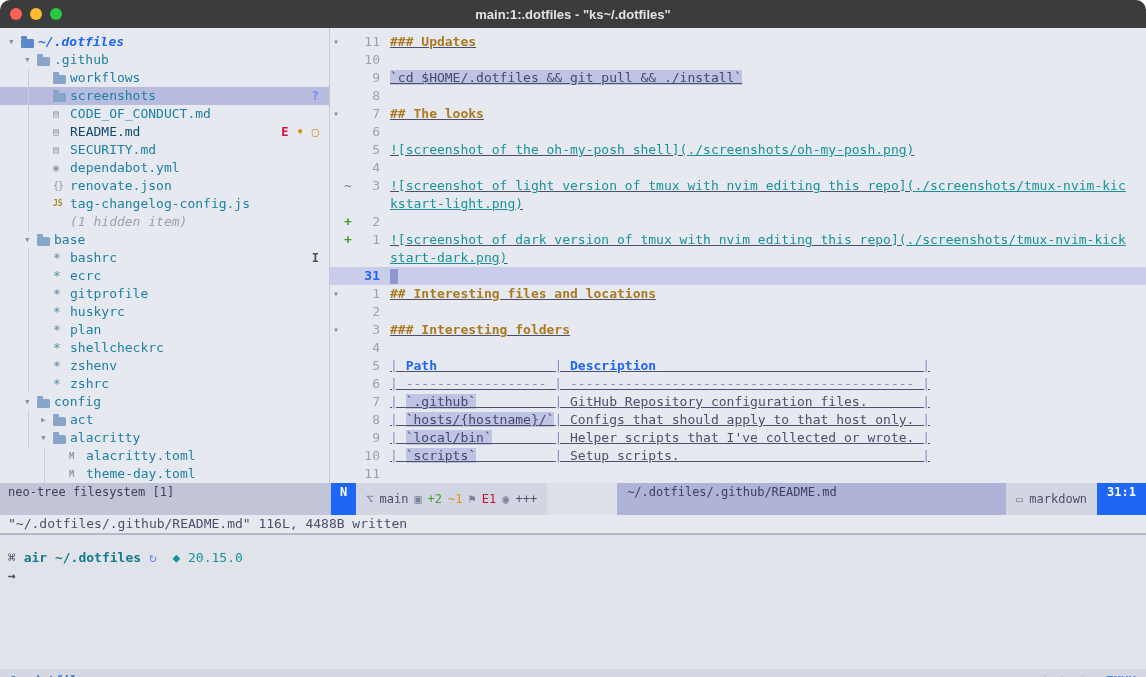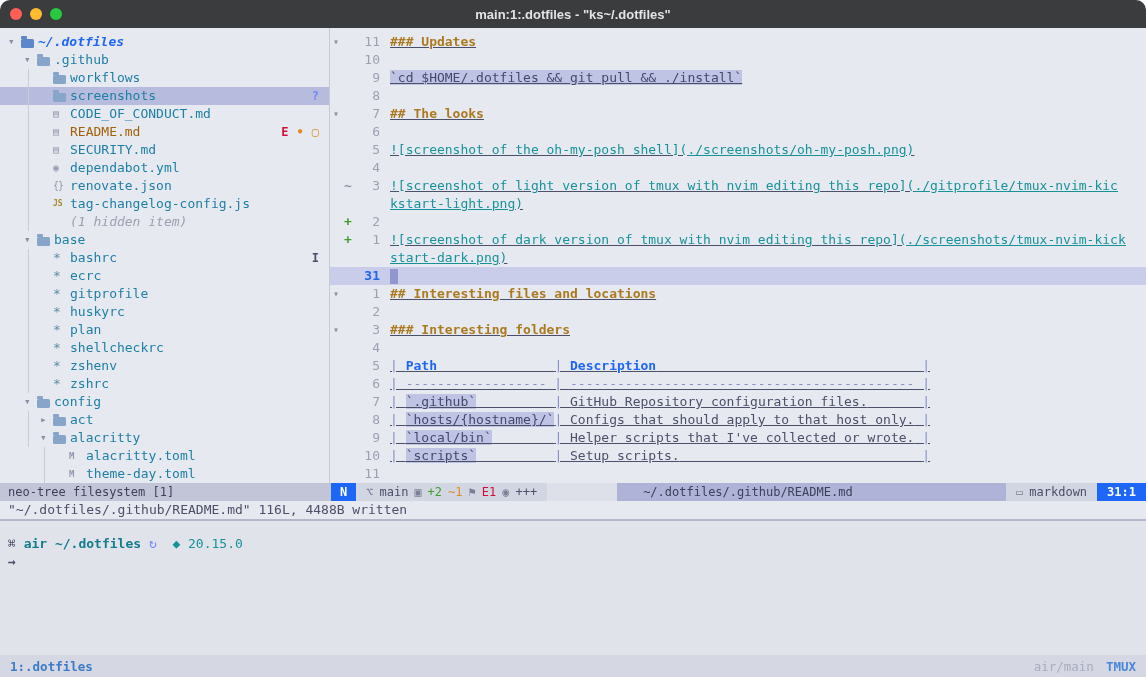--- a/index.html
+++ b/index.html
@@ -36,21 +36,21 @@
   .ficon.root::before{background:#5C87C9;}
   .gi-file,.gi-yml{font-size:10px;}
   .gi-json{font-size:10px;letter-spacing:-1px;color:#9398AC;}
   .gi-js{font-size:8px;font-weight:bold;color:#A58A2D;}
   .gi-toml{font-size:9px;font-weight:bold;color:#9398AC;}
   .gi-star{font-size:13px;color:#5E8FA3;}
   .tlabel{white-space:pre;}
   .st-root{color:#1E66F5;font-weight:bold;font-style:italic;}
   .st-dir{color:#1D7FA4;}
   .st-file{color:#1D7FA4;}
-  .st-warn{color:#a16207;}
+  .st-warn{color:#0c4a6e;}
   .st-hidden{color:#9CA0B0;font-style:italic;}
   .badges{position:absolute;right:10px;display:flex;gap:8px;font-weight:bold;font-size:12px;}
   
   .eline{display:flex;height:18px;line-height:18px;white-space:pre;}
   .eline.cur{background:#C9CDE9;}
   .fold{width:12px;flex:0 0 12px;text-align:center;color:#8A8FA3;font-size:10px;}
   .sign{width:12px;flex:0 0 12px;text-align:center;font-weight:bold;}
   .sign.sadd{color:#40A02B;}
   .sign.smod{color:#8A8FA3;}
   .lnum{width:26px;flex:0 0 26px;text-align:right;color:#9CA0B0;margin-right:10px;}
@@ -58,30 +58,30 @@
   .ltext{white-space:pre;text-decoration:underline;}
   .seg-h{color:#AB7A1E;font-weight:bold;}
   .seg-code{background:#BFC4E4;color:#44486E;}
   .seg-link{color:#179299;}
   .seg-url{color:#179299;text-decoration:underline;}
   .seg-text{color:#4C4F69;}
   .seg-pipe{color:#8690C4;}
   .seg-th{color:#1E66F5;font-weight:bold;}
   .seg-cursor{display:inline-block;width:8px;height:15px;background:#8F97CE;vertical-align:middle;}
   
-  .statusline{display:flex;height:18px;line-height:18px;font-size:12px;background:#bef264;}
+  .statusline{display:flex;height:32px;line-height:18px;font-size:12px;background:#bef264;}
   .sl-neotree{width:331px;flex:0 0 331px;background:#C2C5D8;color:#3E415C;padding-left:8px;box-sizing:border-box;}
   .sl-mode{background:#1E66F5;color:#fff;font-weight:bold;padding:0 9px;}
   .sl-git{background:#D2D5E2;padding:0 10px;display:flex;gap:6px;color:#4C4F69;align-items:center;}
   .sl-git .ic{color:#7C8096;}
   .sl-gap{width:70px;flex:0 0 70px;background:#DDDFE9;}
   .add{color:#40A02B;}
   .mod{color:#DF8E1D;}
   .err{color:#D20F39;}
-  .sl-file{flex:1;background:#AEB3D7;color:#3E415C;padding:0 26px;}
+  .sl-file{flex:1;background:#AEB3D7;color:#3E415C;padding:0 10px;}
   .sl-ft{background:#D2D5E2;padding:0 10px;color:#4C4F69;display:flex;gap:6px;align-items:center;}
   .sl-ft .ic{color:#7C8096;}
   .sl-pos{background:#1E66F5;color:#fff;font-weight:bold;padding:0 10px;}
   
   .cmdline{height:18px;line-height:18px;padding-left:8px;background:#E7E9F1;white-space:pre;}
   .pane-divider{height:2px;background:#B4B9CA;}
   .shell{height:134px;background:#E1E3EB;padding:14px 0 0 8px;line-height:18px;box-sizing:border-box;}
   .prompt-line{white-space:pre;}
   .p-apple{color:#3E4258;}
   .p-host,.p-path{color:#127B8C;font-weight:bold;}
@@ -142,21 +142,21 @@
     <div class="editor">
       <div id="editor-lines">
           <div class="eline"><span class="fold">▾</span><span class="sign smod"> </span><span class="lnum">11</span><span class="ltext"><span class="seg-h">### Updates</span></span></div>
           <div class="eline"><span class="fold"> </span><span class="sign smod"> </span><span class="lnum">10</span><span class="ltext"></span></div>
           <div class="eline"><span class="fold"> </span><span class="sign smod"> </span><span class="lnum">9</span><span class="ltext"><span class="seg-code">`cd $HOME/.dotfiles &amp;&amp; git pull &amp;&amp; ./install`</span></span></div>
           <div class="eline"><span class="fold"> </span><span class="sign smod"> </span><span class="lnum">8</span><span class="ltext"></span></div>
           <div class="eline"><span class="fold">▾</span><span class="sign smod"> </span><span class="lnum">7</span><span class="ltext"><span class="seg-h">## The looks</span></span></div>
           <div class="eline"><span class="fold"> </span><span class="sign smod"> </span><span class="lnum">6</span><span class="ltext"></span></div>
           <div class="eline"><span class="fold"> </span><span class="sign smod"> </span><span class="lnum">5</span><span class="ltext"><span class="seg-link">![screenshot of the oh-my-posh shell](</span><span class="seg-url">./screenshots/oh-my-posh.png</span><span class="seg-link">)</span></span></div>
           <div class="eline"><span class="fold"> </span><span class="sign smod"> </span><span class="lnum">4</span><span class="ltext"></span></div>
-          <div class="eline"><span class="fold"> </span><span class="sign smod">~</span><span class="lnum">3</span><span class="ltext"><span class="seg-link">![screenshot of light version of tmux with nvim editing this repo](</span><span class="seg-url">./gitprofile/tmux-nvim-kic</span></span></div>
+          <div class="eline"><span class="fold"> </span><span class="sign smod">~</span><span class="lnum">3</span><span class="ltext"><span class="seg-link">![screenshot of light version of tmux with nvim editing this repo](</span><span class="seg-url">./screenshots/tmux-nvim-kic</span></span></div>
           <div class="eline"><span class="fold"> </span><span class="sign smod"> </span><span class="lnum"></span><span class="ltext"><span class="seg-url">kstart-light.png</span><span class="seg-link">)</span></span></div>
           <div class="eline"><span class="fold"> </span><span class="sign sadd">+</span><span class="lnum">2</span><span class="ltext"></span></div>
           <div class="eline"><span class="fold"> </span><span class="sign sadd">+</span><span class="lnum">1</span><span class="ltext"><span class="seg-link">![screenshot of dark version of tmux with nvim editing this repo](</span><span class="seg-url">./screenshots/tmux-nvim-kick</span></span></div>
           <div class="eline"><span class="fold"> </span><span class="sign smod"> </span><span class="lnum"></span><span class="ltext"><span class="seg-url">start-dark.png</span><span class="seg-link">)</span></span></div>
           <div class="eline cur"><span class="fold"> </span><span class="sign smod"> </span><span class="lnum curnum">31</span><span class="ltext"><span class="seg-cursor"> </span></span></div>
           <div class="eline"><span class="fold">▾</span><span class="sign smod"> </span><span class="lnum">1</span><span class="ltext"><span class="seg-h">## Interesting files and locations</span></span></div>
           <div class="eline"><span class="fold"> </span><span class="sign smod"> </span><span class="lnum">2</span><span class="ltext"></span></div>
           <div class="eline"><span class="fold">▾</span><span class="sign smod"> </span><span class="lnum">3</span><span class="ltext"><span class="seg-h">### Interesting folders</span></span></div>
           <div class="eline"><span class="fold"> </span><span class="sign smod"> </span><span class="lnum">4</span><span class="ltext"></span></div>
           <div class="eline"><span class="fold"> </span><span class="sign smod"> </span><span class="lnum">5</span><span class="ltext"><span class="seg-pipe">| </span><span class="seg-th">Path</span><span class="seg-text">               </span><span class="seg-pipe">| </span><span class="seg-th">Description</span><span class="seg-text">                                  </span><span class="seg-pipe">|</span></span></div>

